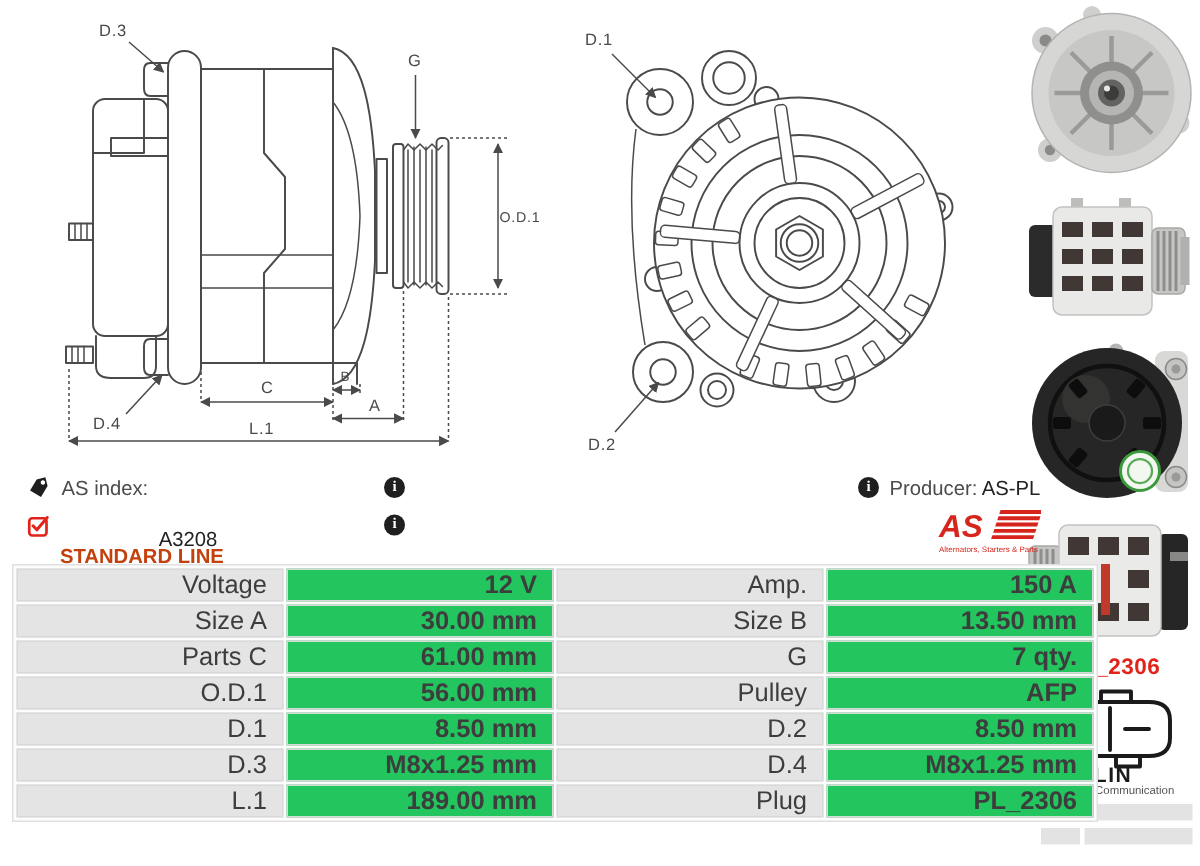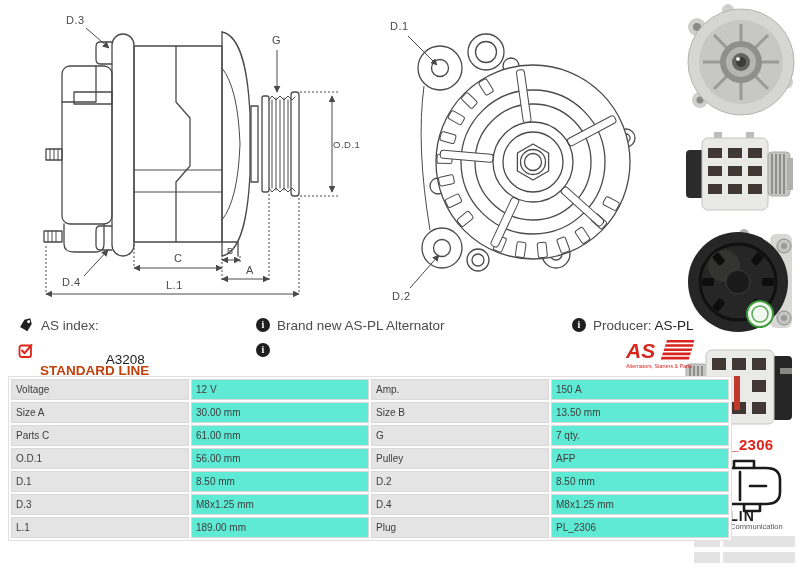--- a/index.html
+++ b/index.html
@@ -17,25 +17,25 @@
   .info-row{position:absolute;height:18px;font-size:13.5px;color:#4c4c4c;display:flex;align-items:flex-start;gap:7px;white-space:nowrap;}
   .info-bold{font-weight:normal;color:#222;margin-top:34px;}
   .red-bold{color:#c2410c;font-weight:bold;margin-top:20px;}
   .info-icon{display:inline-block;min-width:14px;width:14px;height:14px;border-radius:50%;background:#1f1f1f;position:relative;}
   .info-icon::before{content:"i";position:absolute;left:0;top:0;width:14px;height:14px;line-height:14px;text-align:center;color:#fff;font-size:10px;font-weight:bold;font-family:"Liberation Serif", serif;}
 
   
   .spec-wrap{position:absolute;left:8px;top:376px;}
   table.spec{border-collapse:separate;border-spacing:2px;background:#fdfdfd;border:1px solid #e0e0e0;}
   table.spec td{
-    width:162px;height:19px;font-size:10px;color:#3d3d3d;
-    padding:0 10px 0 4px;border:1px solid #d9d9d9;
+    width:162px;height:19px;font-size:17px;color:#3d3d3d;
+    text-align:right;padding:0 10px 0 4px;border:1px solid #d9d9d9;
   }
   td.lbl{background:#e4e4e4;}
-  td.val{background:#5eead4;}
+  td.val{background:#22c55e;font-weight:bold;}
   td.empty{border:1px solid #d9d9d9;}
 
   
   .photo{position:absolute;left:0;width:116px;}
   .plug-code{position:absolute;left:0;width:116px;text-align:center;color:#e2231a;font-weight:bold;font-size:15px;letter-spacing:.3px;}
   .lin-label{font-size:14px;font-weight:bold;fill:#1a1a1a;letter-spacing:1px;}
   .com-table{position:absolute;left:10px;width:102px;font-size:7.6px;color:#555;}
   .com-header{display:flex;gap:4px;align-items:baseline;margin-bottom:5px;}
   .com-h-left{font-weight:bold;color:#2b2b2b;}
   .com-row{display:flex;gap:3px;margin-bottom:5px;}
@@ -307,21 +307,20 @@
 <div class="info-row" style="left:18px;top:343px">
   <svg width="15" height="15" viewBox="0 0 15 15">
     <rect x="1.5" y="2.5" width="11.5" height="11.5" rx="2" fill="none" stroke="#e2231a" stroke-width="1.8"></rect>
     <path d="M4,7.5 l2.6,2.7 L13.5,2" fill="none" stroke="#e2231a" stroke-width="2" stroke-linecap="round" stroke-linejoin="round"></path>
   </svg>
   <span class="red-bold">STANDARD LINE</span>
 </div>
 
 <div class="info-row" style="left:256px;top:318px">
   <span class="info-icon"></span>
-  <span>Brand new AS-PL Alternator</span>
 </div>
 
 <div class="info-row" style="left:256px;top:343px">
   <span class="info-icon"></span>
 </div>
 
 <div class="info-row" style="left:572px;top:318px">
   <span class="info-icon"></span>
   <span><span>Producer:</span>
   <span class="info-bold">AS-PL</span></span>

